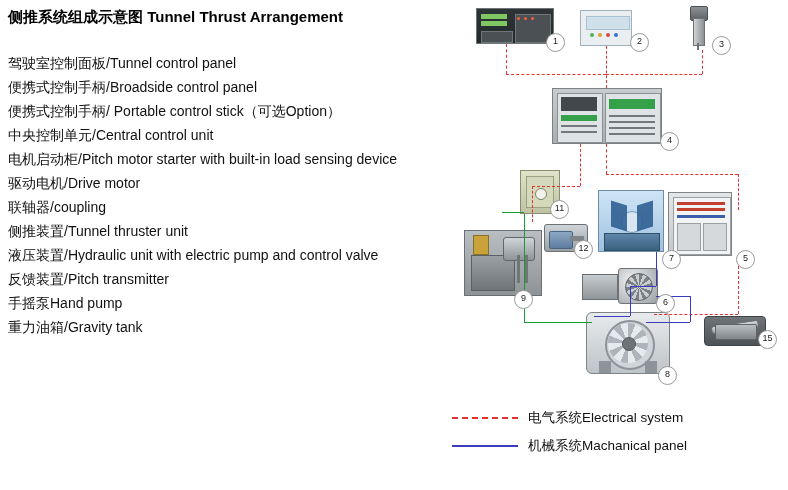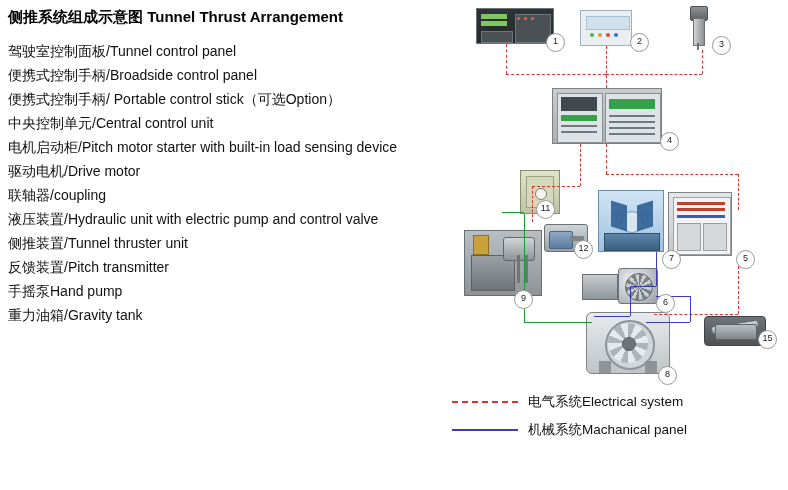--- a/index.html
+++ b/index.html
@@ -26,21 +26,21 @@
     position: absolute;
     left: 8px;
     top: 6px;
     width: 450px;
   }
   .legend-title {
     font-size: 15px;
     font-weight: bold;
     color: #000;
     line-height: 22px;
-    margin-bottom: 11px;
+    margin-bottom: 23px;
     white-space: nowrap;
   }
   .legend-item {
     font-size: 14px;
     color: #111;
     line-height: 24px;
     white-space: nowrap;
   }
 
   
@@ -106,21 +106,21 @@
   }
   .v-mech {
     border-left: 1.4px solid #3b3bbf;
     width: 0;
   }
 
   
   .key {
     position: absolute;
     left: 452px;
-    top: 388px;
+    top: 404px;
     width: 330px;
   }
   .key-row {
     height: 28px;
     display: flex;
     align-items: center;
   }
   .key-line {
     width: 66px;
     height: 0;
@@ -326,22 +326,22 @@
 
   <div class="legend-list">
     <div class="legend-title">侧推系统组成示意图 Tunnel Thrust Arrangement</div>
     <div class="legend-item">驾驶室控制面板/Tunnel control panel</div>
     <div class="legend-item">便携式控制手柄/Broadside control panel</div>
     <div class="legend-item">便携式控制手柄/ Portable control stick（可选Option）</div>
     <div class="legend-item">中央控制单元/Central control unit</div>
     <div class="legend-item">电机启动柜/Pitch motor starter with built-in load sensing device</div>
     <div class="legend-item">驱动电机/Drive motor</div>
     <div class="legend-item">联轴器/coupling</div>
+    <div class="legend-item">侧推装置/Tunnel thruster unit</div>
     <div class="legend-item">液压装置/Hydraulic unit with electric pump and control valve</div>
-    <div class="legend-item">侧推装置/Tunnel thruster unit</div>
     <div class="legend-item">反馈装置/Pitch transmitter</div>
     <div class="legend-item">手摇泵Hand pump</div>
     <div class="legend-item">重力油箱/Gravity tank</div>
   </div>
 
   <div id="diagram">
 
     <div class="conn v-elec" style="left:66px; top:44px; height:30px;"></div>
     <div class="conn h-elec" style="left:66px; top:74px; width:100px;"></div>
 
@@ -489,21 +489,21 @@
       </div>
     </div>
     <div class="badge" style="left:318px; top:330px;">15</div>
 
     <div class="node" style="left:80px; top:170px; width:40px; height:44px;">
       <div class="thumb tank-11">
         <div class="face"></div>
         <div class="gauge"></div>
       </div>
     </div>
-    <div class="badge" style="left:96px; top:200px;">11</div>
+    <div class="badge" style="left:110px; top:200px;">11</div>
 
     <div class="node" style="left:104px; top:224px; width:44px; height:28px;">
       <div class="thumb feedback-12">
         <div class="cyl"></div>
         <div class="shaft"></div>
       </div>
     </div>
     <div class="badge" style="left:134px; top:240px;">12</div>
 
   </div>

